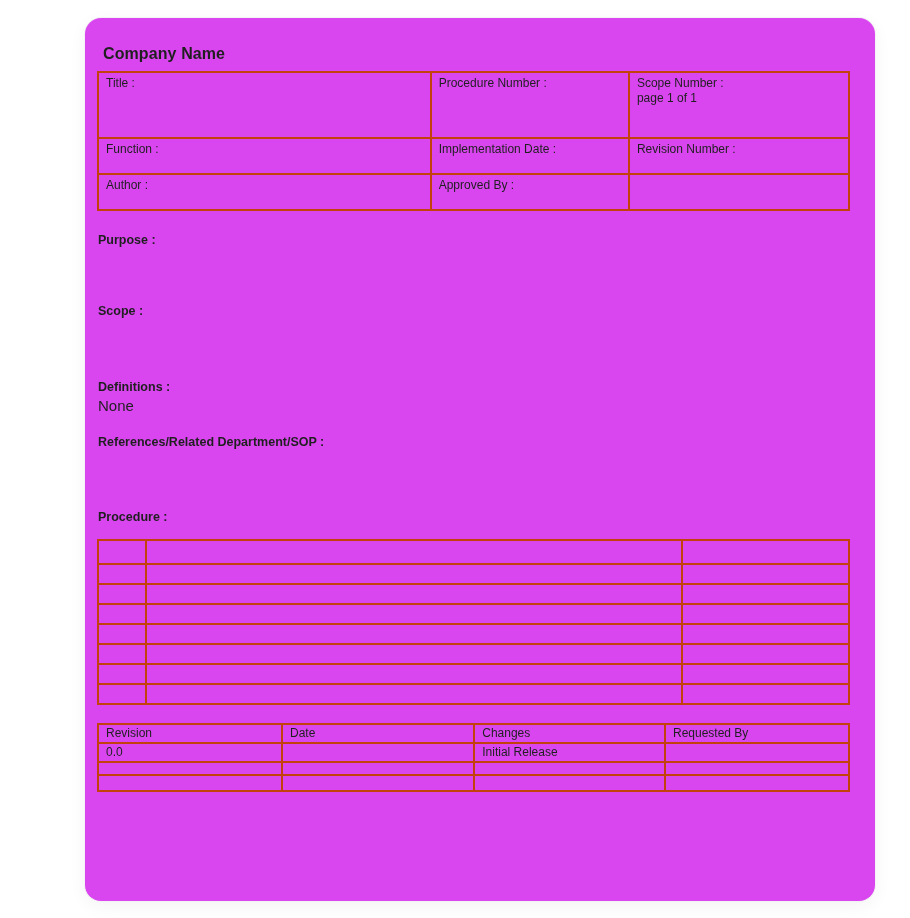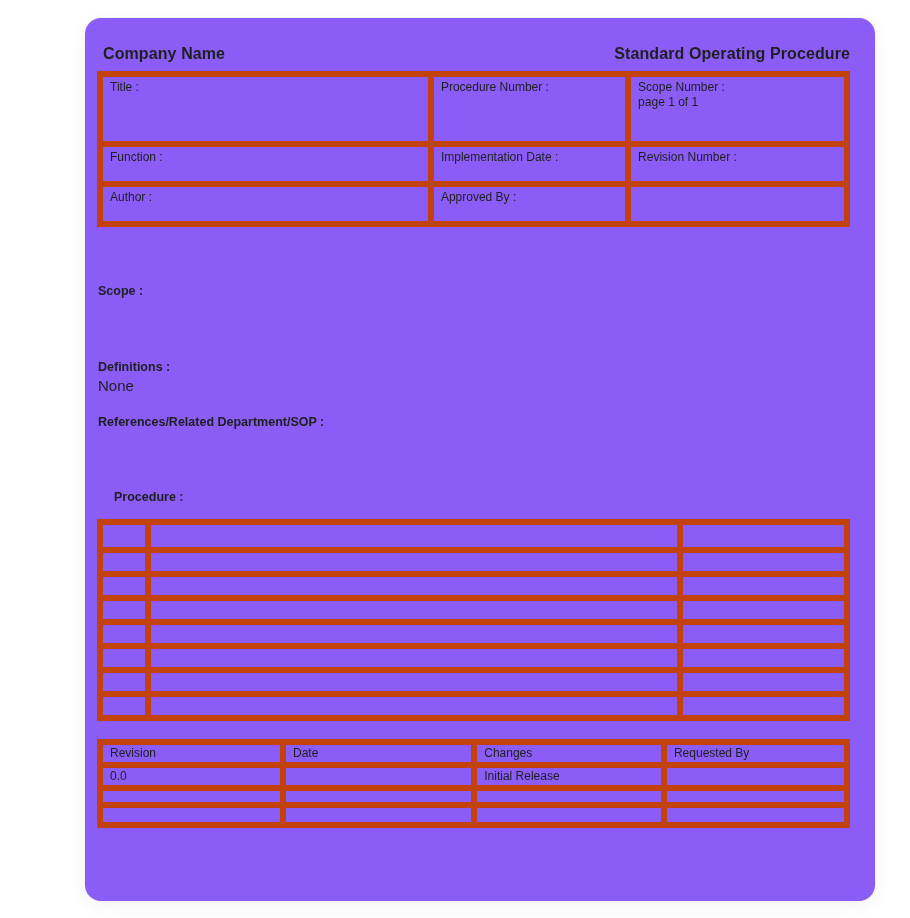--- a/index.html
+++ b/index.html
@@ -12,21 +12,21 @@
     color: #1f1f1f;
     -webkit-font-smoothing: antialiased;
   }
 
   .page-card {
     position: relative;
     box-sizing: border-box;
     margin: 18px 0 0 85px;
     width: 790px;
     height: 883px;
-    background: #8b5cf6;
+    background: #d946ef;
     border-radius: 16px;
     box-shadow: 0 0 0 1px #f3f3f3, 0 5px 18px rgba(0,0,0,0.05);
     padding: 27px 25px 0 12px;
     overflow: hidden;
   }
 
   .doc-header {
     display: flex;
     justify-content: space-between;
     align-items: baseline;
@@ -39,21 +39,21 @@
     font-weight: bold;
     letter-spacing: 0.1px;
   }
 
   table {
     border-collapse: collapse;
     table-layout: fixed;
     width: 753px;
   }
   td {
-    border: 6px solid #c2410c;
+    border: 2px solid #c2410c;
     font-size: 12px;
     padding: 3px 7px;
     vertical-align: top;
     overflow: hidden;
     white-space: nowrap;
   }
 
   
   .info-table { margin-top: 8px; }
   .info-table col.c1 { width: 44.3%; }
@@ -68,21 +68,21 @@
   .sec {
     font-weight: bold;
     font-size: 12.5px;
     padding-left: 1px;
   }
   .sec-purpose    { margin-top: 22px; }
   .sec-scope      { margin-top: 57px; }
   .sec-definitions{ margin-top: 62px; }
   .sec-none       { font-size: 15px; font-weight: normal; margin-top: 3px; padding-left: 1px; }
   .sec-references { margin-top: 21px; }
-  .sec-procedure  { margin-top: 61px; margin-left: 16px; }
+  .sec-procedure  { margin-top: 61px; }
   .sec-revision   { margin-top: 68px; }
 
   
   .procedure-table { margin-top: 15px; }
   .procedure-table col.c1 { width: 6.4%; }
   .procedure-table col.c2 { width: 71.3%; }
   .procedure-table col.c3 { width: 22.3%; }
   .procedure-table td { padding: 0; }
   .procedure-table tr td { height: 18px; }
   .procedure-table tr.first td { height: 22px; }
@@ -100,21 +100,20 @@
   .revision-table tr.d2  td { height: 9px; }
   .revision-table tr.d3  td { height: 12px; }
 </style>
 </head>
 <body>
 
 <div class="page-card">
 
   <div class="doc-header">
     <span class="company-name">Company Name</span>
-    <span class="doc-title">Standard Operating Procedure</span>
   </div>
 
   <table class="info-table">
     <colgroup>
         <col class="c1">
         <col class="c2">
         <col class="c3">
       </colgroup>
     <tbody>
         <tr class="r1">
@@ -145,20 +144,21 @@
         <span>Author :</span>
       </td>
       <td>
         <span>Approved By :</span>
       </td>
       <td></td>
     </tr>
   </tbody>
     </table>
 
+  <div class="sec sec-purpose">Purpose :</div>
   <div class="sec sec-scope">Scope :</div>
   <div class="sec sec-definitions">Definitions :</div>
   <div class="sec-none">None</div>
   <div class="sec sec-references">References/Related Department/SOP :</div>
   <div class="sec sec-procedure">Procedure :</div>
 
   <table class="procedure-table">
     <colgroup>
         <col class="c1">
         <col class="c2">

